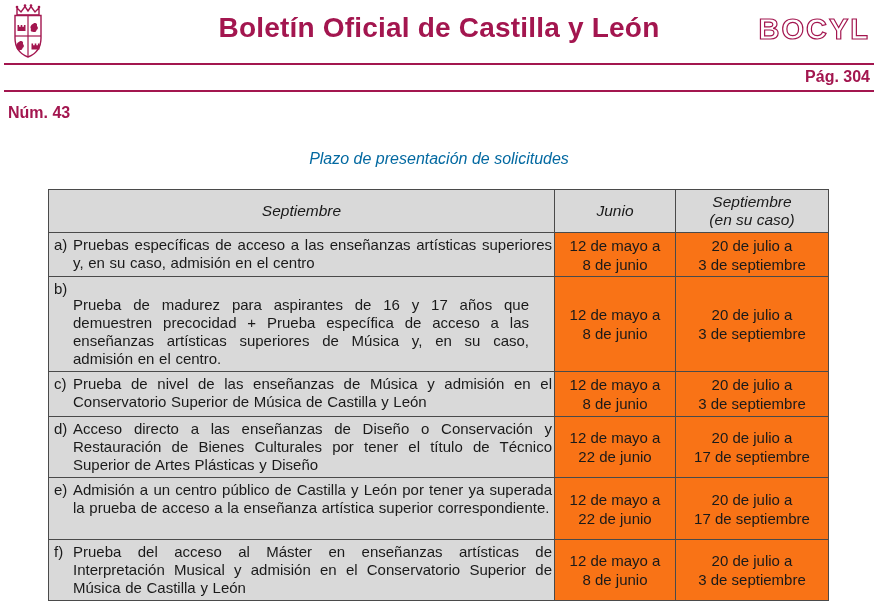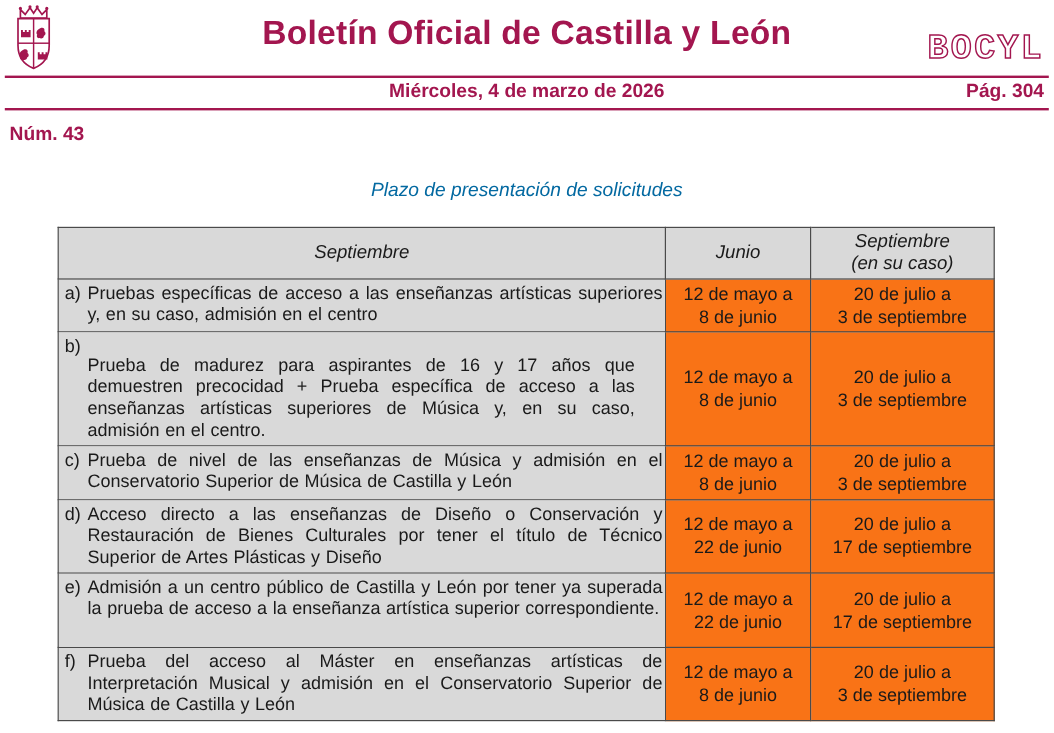--- a/index.html
+++ b/index.html
@@ -15,23 +15,23 @@
   }
   
   .masthead{position:relative;width:100%;height:94px;}
   .coat{position:absolute;left:8px;top:3px;}
   .gazette-title{
     position:absolute;left:0;right:0;top:12px;text-align:center;
     font-size:28px;font-weight:bold;color:var(--accent);letter-spacing:.2px;
   }
   .bocyl{
     position:absolute;right:8px;top:13px;
-    font-family:Liberation Mono, monospace;
+    font-family:Liberation Sans, sans-serif;
     font-size:29px;font-weight:bold;letter-spacing:2px;
-    color:transparent;margin-top:11px;-webkit-text-stroke:1.2px var(--accent);
+    color:transparent;-webkit-text-stroke:1.2px var(--accent);
   }
   .rule{position:absolute;left:4px;right:4px;height:2px;background:var(--accent);}
   .rule-top{top:63px;}
   .rule-bottom{top:90px;}
   .infobar{position:absolute;left:0;right:0;top:66px;height:24px;}
   .infobar span{
     position:absolute;top:2px;font-size:16px;font-weight:bold;color:var(--accent);
   }
   .issue{left:8px;margin-top:36px;}
   .issue-date{left:0;right:0;text-align:center;}
@@ -85,21 +85,20 @@
         <path d="M25.5 20.5 c2.6-1.2 4.2.6 3.4 2.6 c1.6 1 1.2 3.4-.4 3.9 c.3 1.8-2.2 2.6-3.6 1.7 c-1.8.5-2.8-1.4-1.9-2.7 c-1.2-1.6-.6-4 2.5-5.5 z"></path>
         <path d="M11.5 38.5 c2.6-1.2 4.2.6 3.4 2.6 c1.6 1 1.2 3.4-.4 3.9 c.3 1.8-2.2 2.6-3.6 1.7 c-1.8.5-2.8-1.4-1.9-2.7 c-1.2-1.6-.6-4 2.5-5.5 z"></path>
       </g>
     </svg>
   </span>
   <div class="gazette-title">Boletín Oficial de Castilla y León</div>
   <div class="bocyl">BOCYL</div>
   <div class="rule rule-top"></div>
   <div class="infobar">
     <span class="issue">Núm. 43</span>
-    <span class="issue-date">Miércoles, 4 de marzo de 2026</span>
     <span class="page-num">Pág. 304</span>
   </div>
   <div class="rule rule-bottom"></div>
 </header>
 
 <main class="content">
   <div class="annex-subtitle">Plazo de presentación de solicitudes</div>
 
   <table class="deadlines">
     <colgroup>

